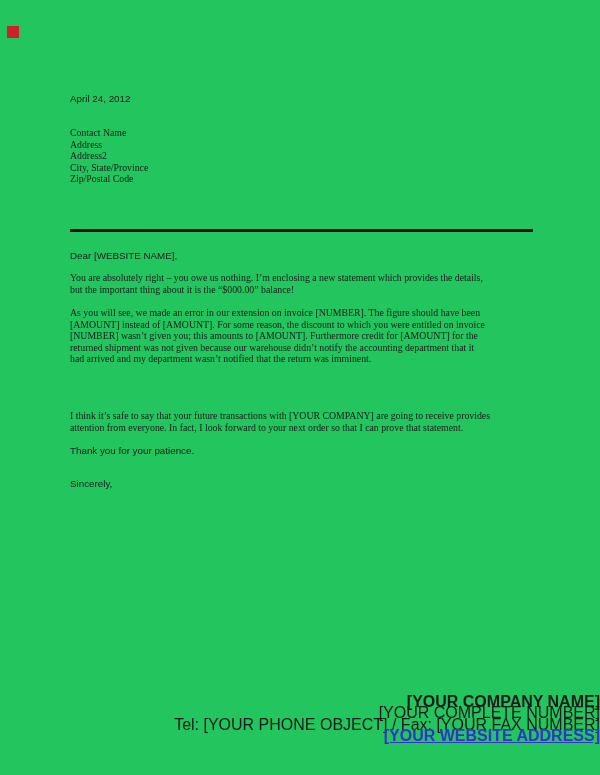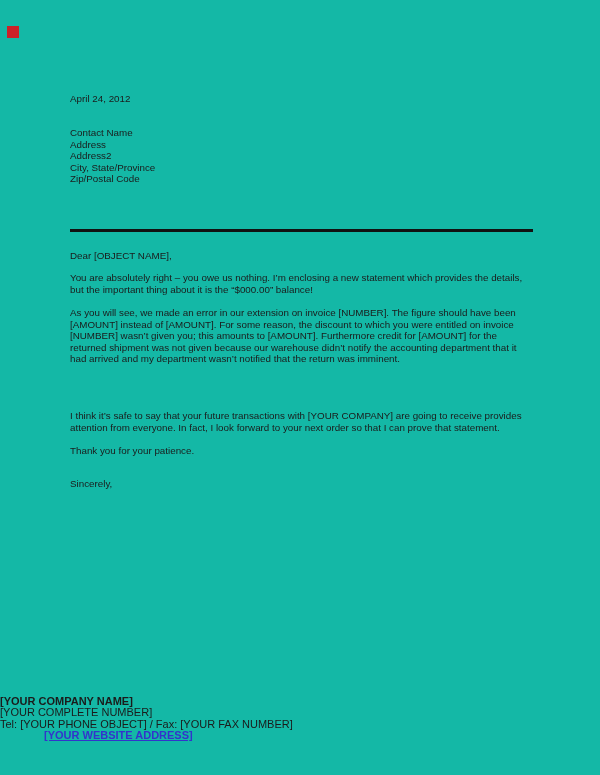--- a/index.html
+++ b/index.html
@@ -4,61 +4,62 @@
 <style>
   html, body {
     margin: 0;
     padding: 0;
     background: #ffffff;
   }
   .page {
     position: relative;
     width: 600px;
     height: 775px;
-    background: #14b8a6;
+    background: #22c55e;
     font-family: "Liberation Sans", "DejaVu Sans", sans-serif;
     color: #1b1b1b;
     overflow: hidden;
   }
   .brand-square {
     position: absolute;
     left: 7px;
     top: 26px;
     width: 12px;
     height: 12px;
   }
   .col {
     position: absolute;
     left: 70px;
     width: 500px;
     font-size: 9.8px;
     line-height: 11.6px;
   }
   .pre {
     white-space: pre-line;
+    font-family: Liberation Serif, serif;
   }
   .subject {
     font-weight: bold;
     letter-spacing: 0.1px;
   }
   .rule {
     position: absolute;
     left: 70px;
     top: 229px;
     width: 463px;
     height: 2.6px;
     background: #111111;
   }
   .footer {
     position: absolute;
     left: 0;
     top: 696px;
     width: 600px;
-    text-align: left;
-    font-size: 11px;
+    text-align: right;
+    font-size: 16px;
     line-height: 11.4px;
   }
   .footer .company {
     font-weight: bold;
   }
   .footer a.site {
     color: #3333cc;
     text-decoration: underline;
     font-weight: bold;
     padding-left: 44px;
@@ -75,21 +76,21 @@
 
   <div class="col pre" style="top:127px">Contact Name
 Address
 Address2
 City, State/Province
 Zip/Postal Code</div>
 
 
   <div class="rule"></div>
 
-  <div class="col" style="top:250px">Dear [OBJECT NAME],</div>
+  <div class="col" style="top:250px">Dear [WEBSITE NAME],</div>
 
   <div class="col pre" style="top:272px">You are absolutely right – you owe us nothing. I’m enclosing a new statement which provides the details,
 but the important thing about it is the “$000.00” balance!</div>
 
   <div class="col pre" style="top:307px">As you will see, we made an error in our extension on invoice [NUMBER]. The figure should have been
 [AMOUNT] instead of [AMOUNT]. For some reason, the discount to which you were entitled on invoice
 [NUMBER] wasn’t given you; this amounts to [AMOUNT]. Furthermore credit for [AMOUNT] for the
 returned shipment was not given because our warehouse didn’t notify the accounting department that it
 had arrived and my department wasn’t notified that the return was imminent.</div>
 

